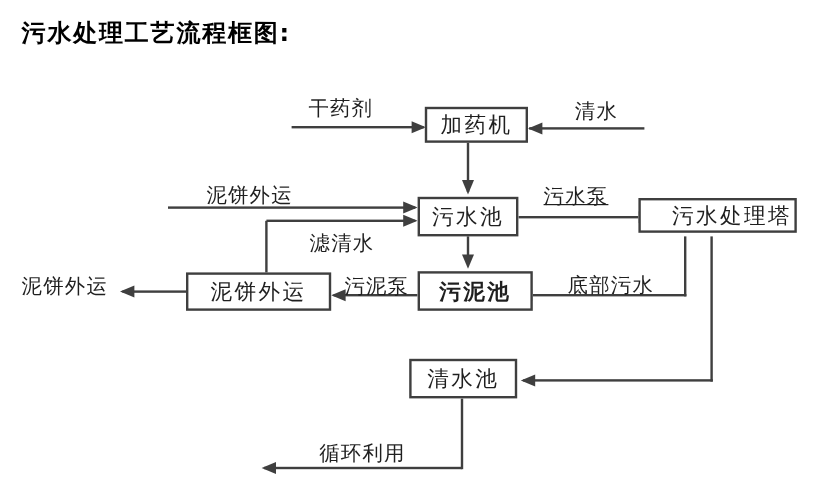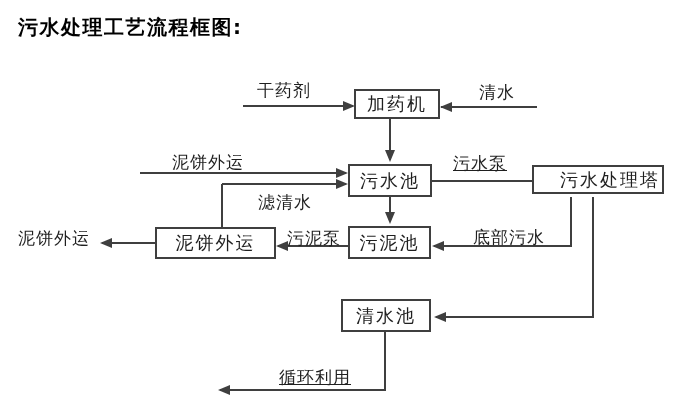--- a/index.html
+++ b/index.html
@@ -159,23 +159,23 @@
 
   
   <span class="lbl" style="left:257px;top:79px;text-align:right;">干药剂</span>
   <span class="lbl" style="left:479px;top:81px;">清水</span>
   <span class="lbl" style="left:172px;top:151px;">泥饼外运</span>
   <span class="lbl" style="left:258px;top:191px;">滤清水</span>
   <span class="lbl" style="left:453px;top:152px;text-decoration:underline;">污水泵</span>
   <span class="lbl" style="left:473px;top:226px;text-align:right;">底部污水</span>
   <span class="lbl" style="left:287px;top:227px;">污泥泵</span>
   <span class="lbl" style="left:18px;top:227px;text-align:right;">泥饼外运</span>
-  <span class="lbl" style="left:279px;top:366px;text-decoration:underline;">循环利用</span>
+  <span class="lbl" style="left:266px;top:366px;">循环利用</span>
 
   
   <div class="node" style="left:354px;top:89px;width:86px;height:30px;">加药机</div>
   <div class="node" style="left:348px;top:164px;width:84px;height:33px;">污水池</div>
   <div class="node" style="left:532px;top:165px;width:132px;height:29px;padding-left:24px;">污水处理塔</div>
-  <div class="node" style="left:348px;top:226px;width:83px;height:33px;">污泥池</div>
+  <div class="node" style="left:348px;top:226px;width:96px;height:33px;font-weight:bold;">污泥池</div>
   <div class="node" style="left:155px;top:227px;width:121px;height:32px;">泥饼外运</div>
   <div class="node" style="left:341px;top:299px;width:90px;height:33px;">清水池</div>
 
 </div>
 
 </body></html>

